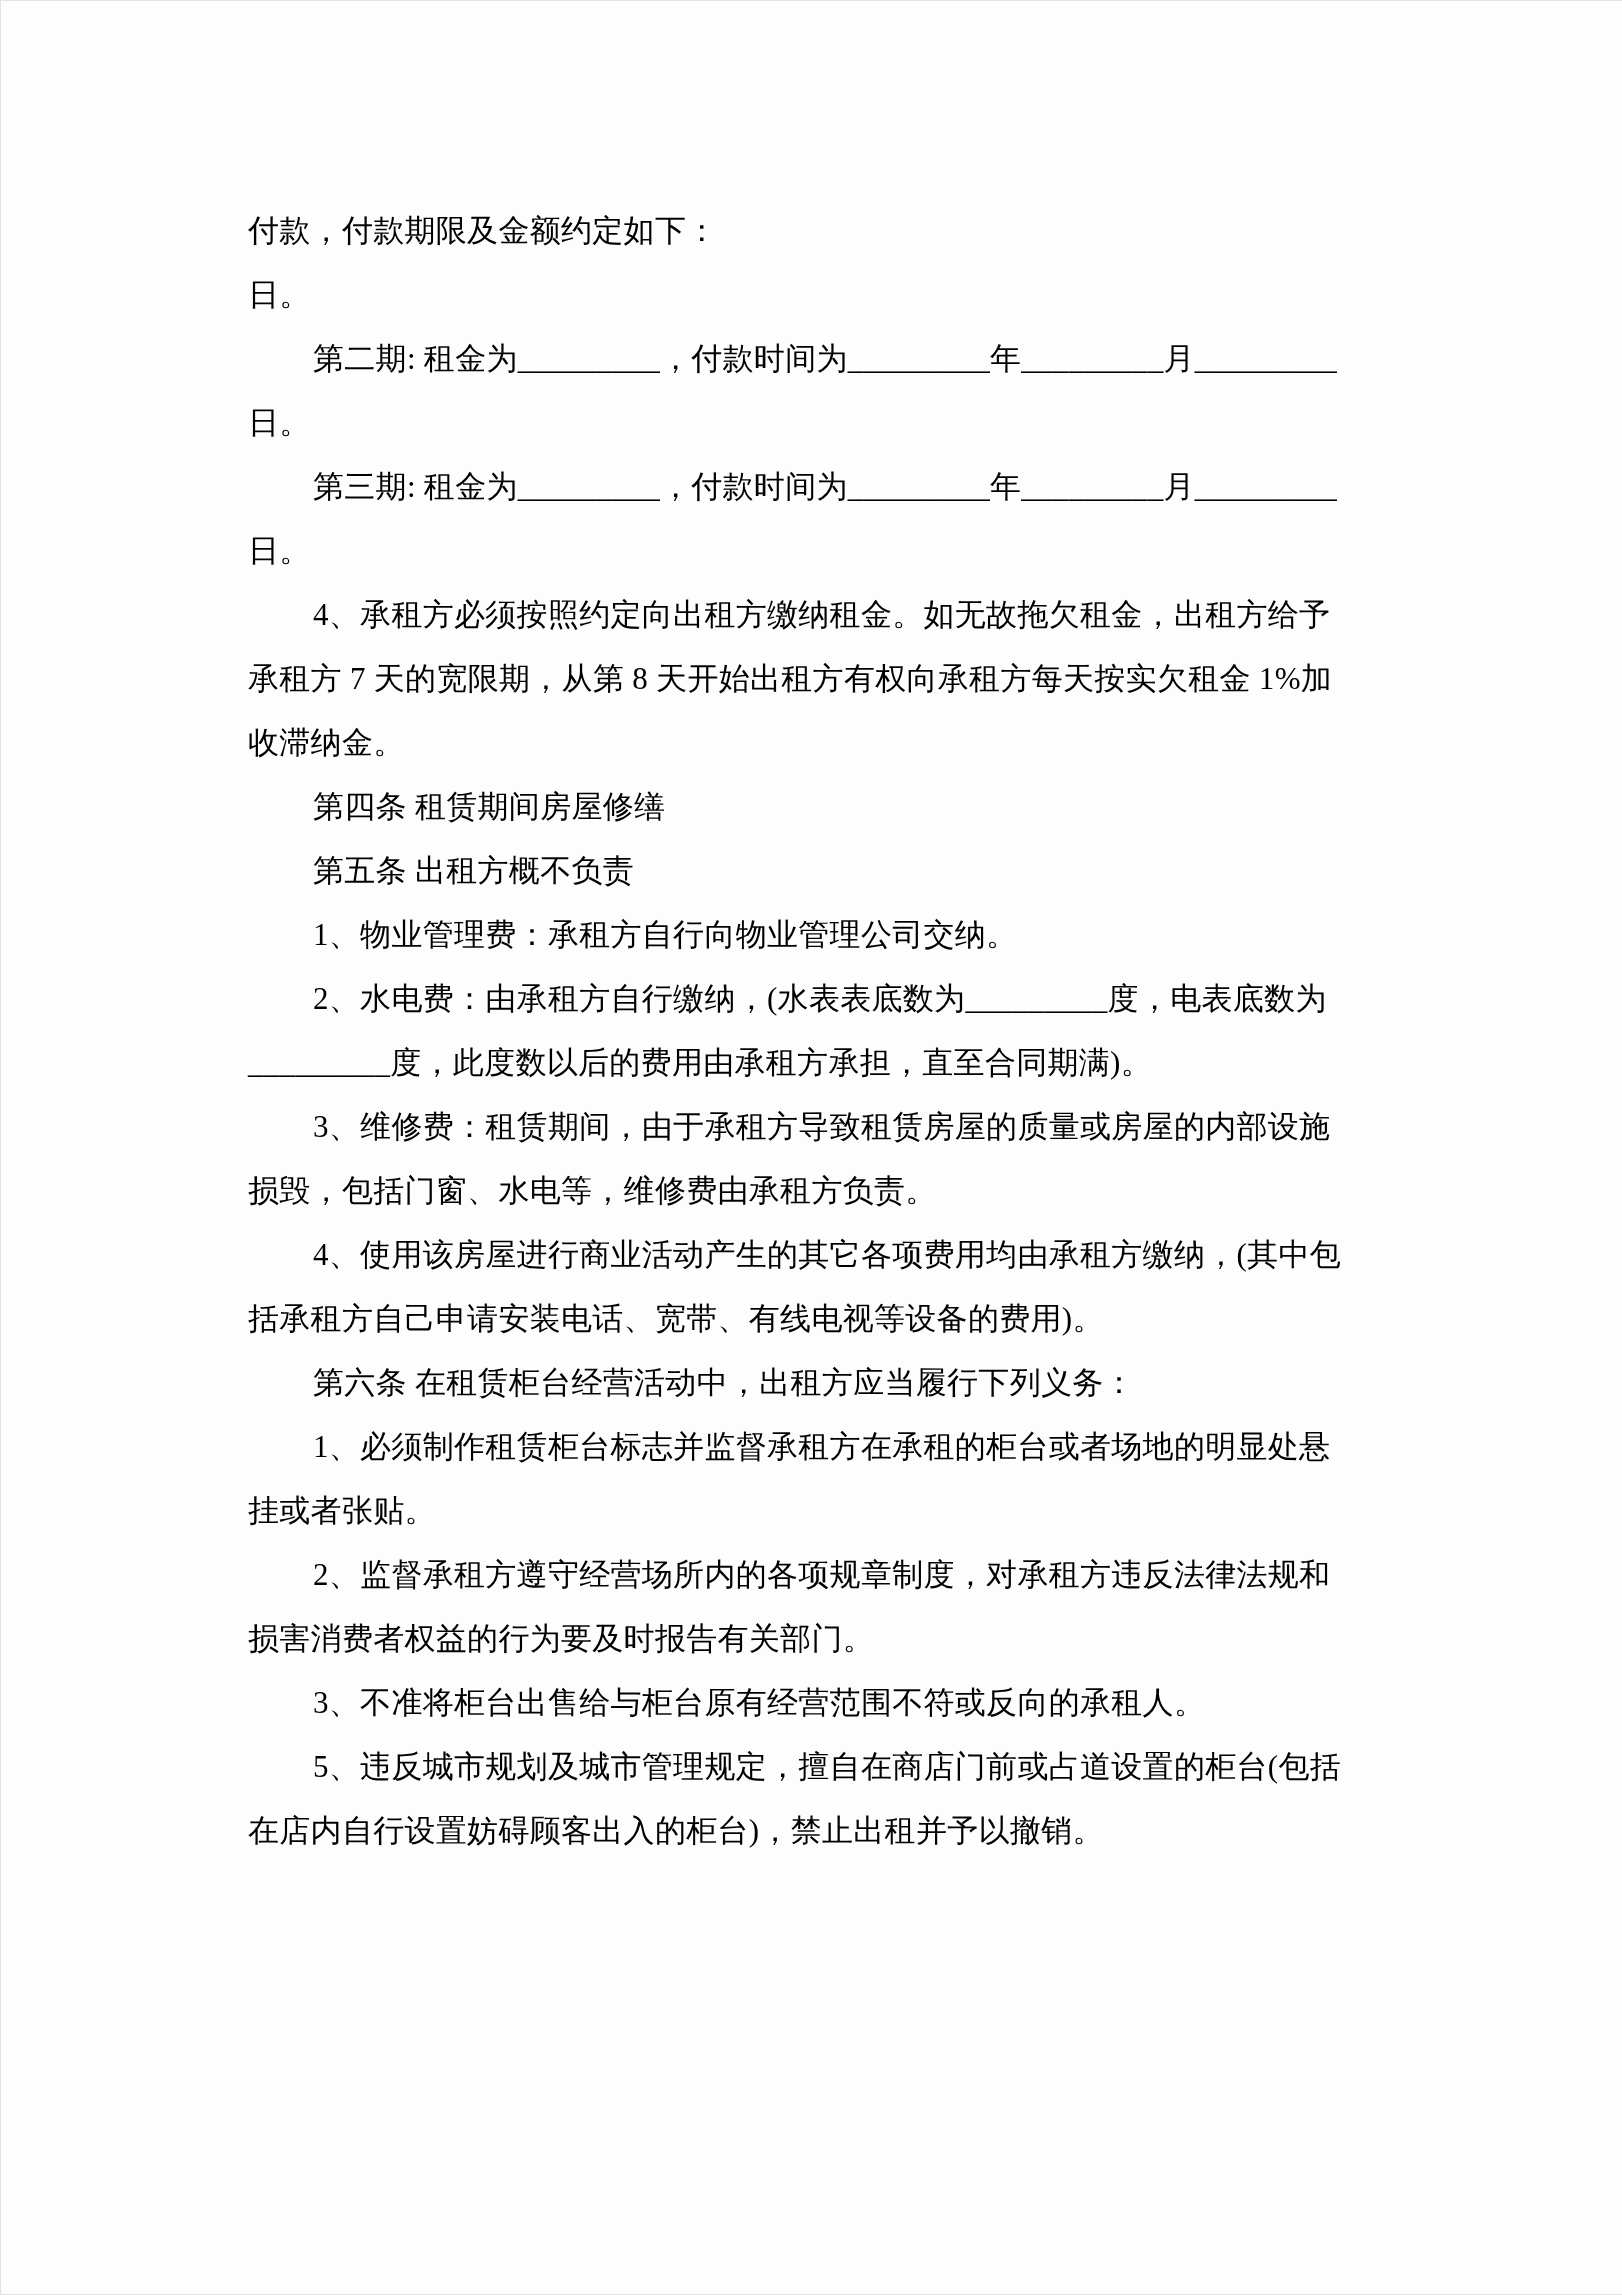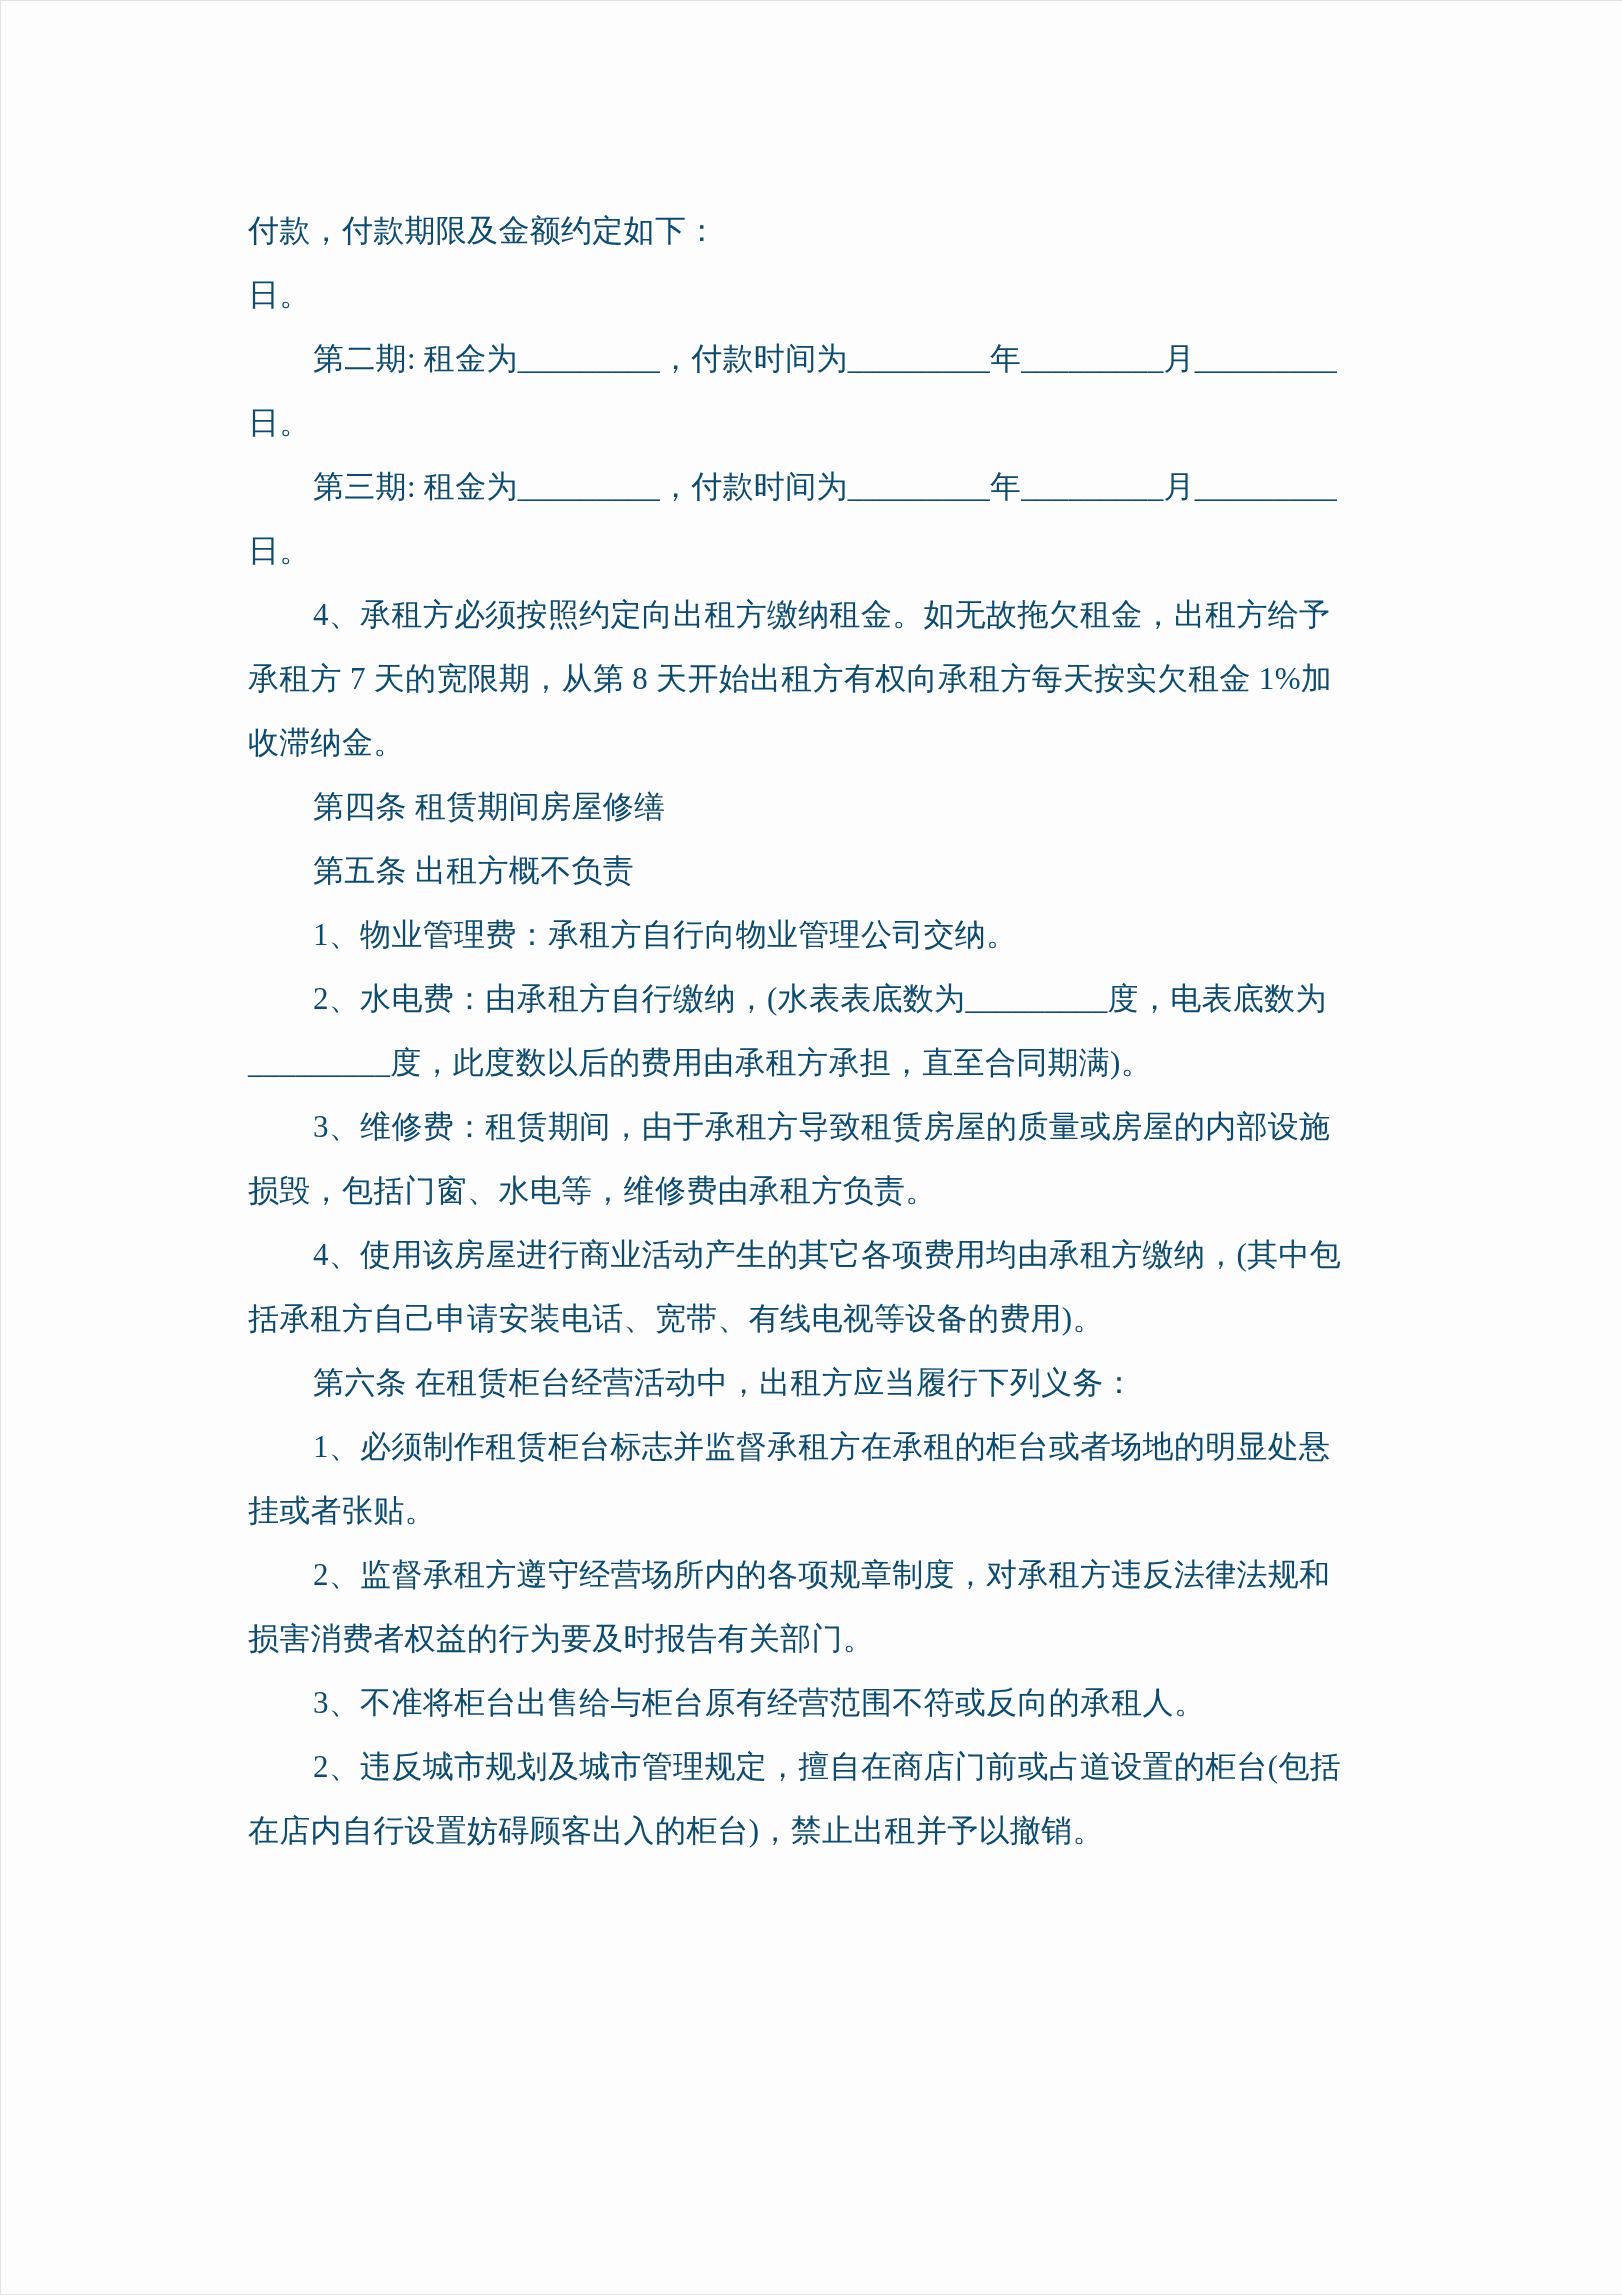--- a/index.html
+++ b/index.html
@@ -19,21 +19,21 @@
   .doc-content {
     position: absolute;
     left: 247px;
     top: 198px;
     width: 1178px;
   }
   .doc-line {
     height: 64px;
     line-height: 64px;
     font-size: 31px;
-    color: #0c4a6e;
+    color: #000000;
     font-family: "Liberation Serif", "DejaVu Serif", serif;
     white-space: pre;
     letter-spacing: 0.3px;
   }
   .doc-line.indent {
     padding-left: 65px;
   }
 </style>
 </head>
 <body>
@@ -57,17 +57,17 @@
       <div class="doc-line indent">3、维修费：租赁期间，由于承租方导致租赁房屋的质量或房屋的内部设施</div>
       <div class="doc-line">损毁，包括门窗、水电等，维修费由承租方负责。</div>
       <div class="doc-line indent">4、使用该房屋进行商业活动产生的其它各项费用均由承租方缴纳，(其中包</div>
       <div class="doc-line">括承租方自己申请安装电话、宽带、有线电视等设备的费用)。</div>
       <div class="doc-line indent">第六条 在租赁柜台经营活动中，出租方应当履行下列义务：</div>
       <div class="doc-line indent">1、必须制作租赁柜台标志并监督承租方在承租的柜台或者场地的明显处悬</div>
       <div class="doc-line">挂或者张贴。</div>
       <div class="doc-line indent">2、监督承租方遵守经营场所内的各项规章制度，对承租方违反法律法规和</div>
       <div class="doc-line">损害消费者权益的行为要及时报告有关部门。</div>
       <div class="doc-line indent">3、不准将柜台出售给与柜台原有经营范围不符或反向的承租人。</div>
-      <div class="doc-line indent">2、违反城市规划及城市管理规定，擅自在商店门前或占道设置的柜台(包括</div>
+      <div class="doc-line indent">5、违反城市规划及城市管理规定，擅自在商店门前或占道设置的柜台(包括</div>
       <div class="doc-line">在店内自行设置妨碍顾客出入的柜台)，禁止出租并予以撤销。</div>
     </div>
 </div>
 
 
 </body></html>

